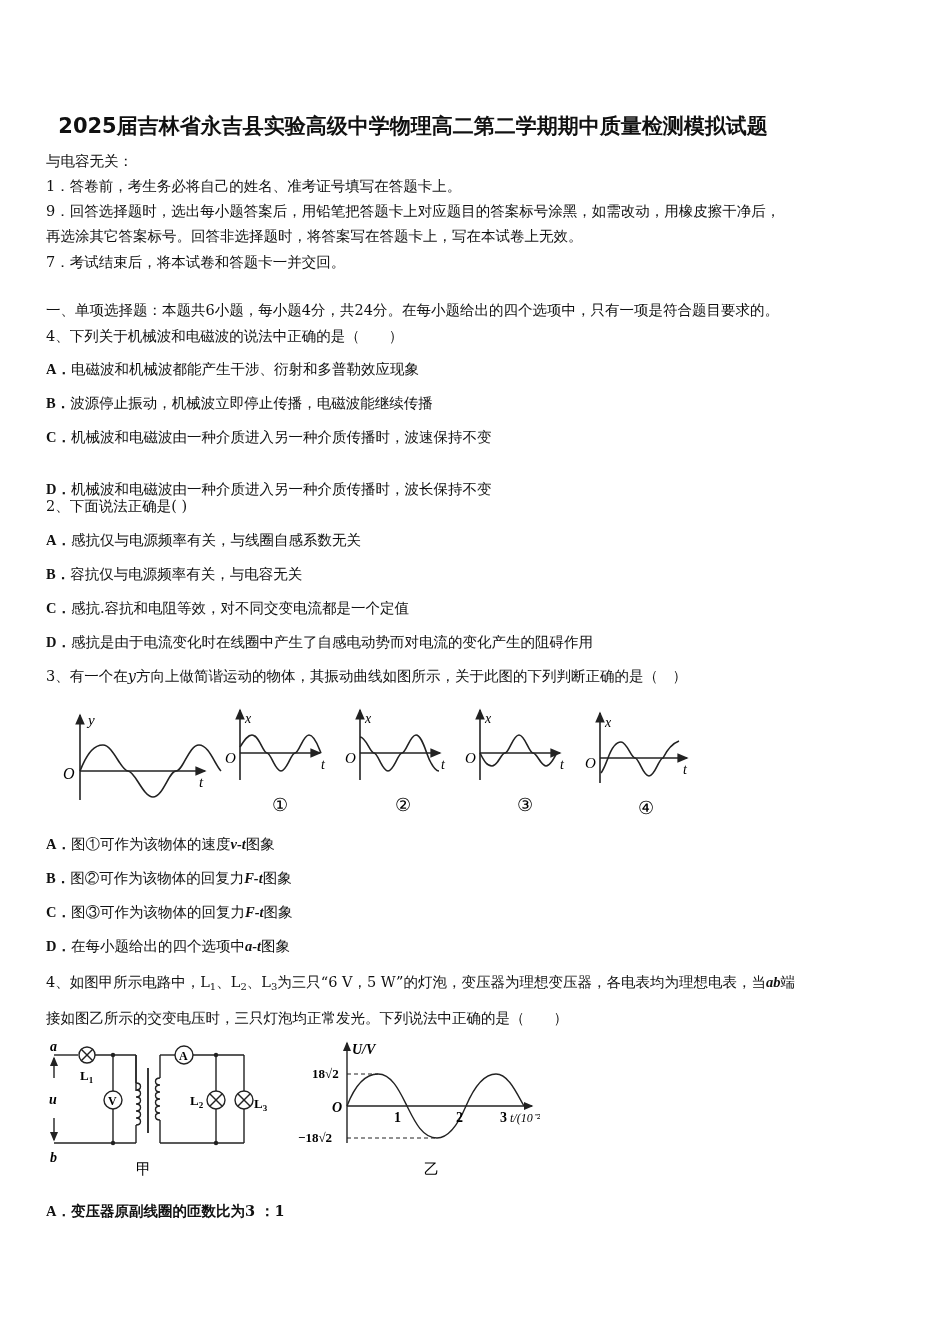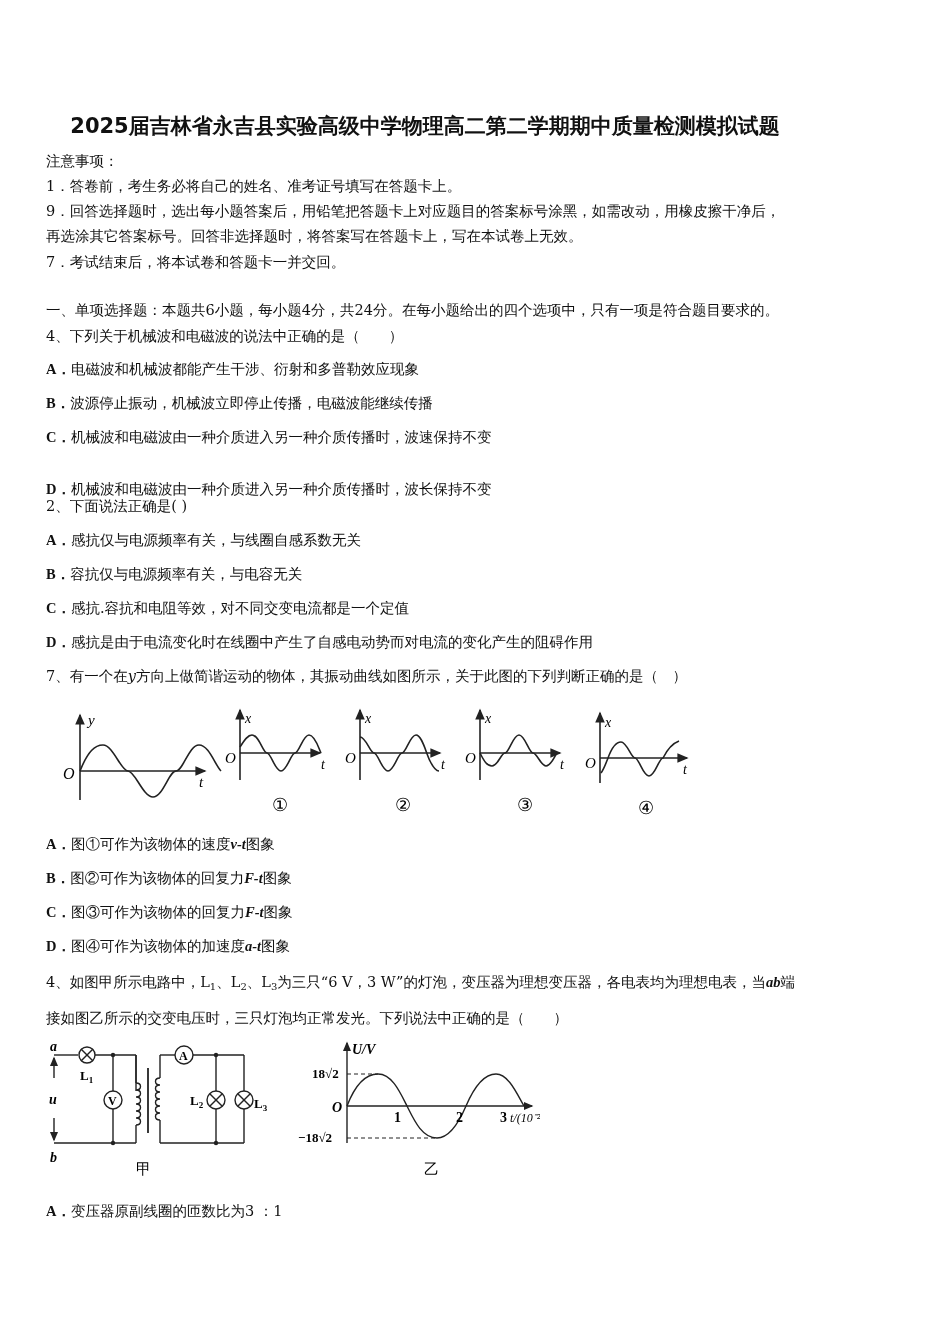--- a/index.html
+++ b/index.html
@@ -3,58 +3,58 @@
 <meta charset="utf-8">
 <style>
   html, body { margin: 0; padding: 0; background: #ffffff; }
   body {
     width: 950px; height: 1344px; position: relative; overflow: hidden;
     font-family: "DejaVu Serif", "Liberation Serif", serif;
     color: #111;
   }
   .abs { position: absolute; white-space: nowrap; }
   .title {
-    left: 12px; width: 826px; top: 112px; text-align: center;
+    left: 0; width: 826px; top: 112px; text-align: center;
     font-family: "DejaVu Sans", "Liberation Sans", sans-serif;
     font-weight: bold; font-size: 21px; letter-spacing: 0px;
   }
   .line { left: 46px; font-size: 14.5px; line-height: 20px; }
   .opt-letter { font-weight: bold; font-family: "Liberation Serif", serif; }
-  .b { font-weight: normal; }
+  .b { font-weight: bold; }
   .i { font-style: italic; }
   .bi { font-weight: bold; font-style: italic; font-family: Liberation Serif, serif; }
   sub { font-size: 10px; vertical-align: -3px; }
   svg text { font-family: "Liberation Serif", serif; }
 </style>
 </head>
 <body>
 
 <div class="abs title">2025届吉林省永吉县实验高级中学物理高二第二学期期中质量检测模拟试题</div>
 
-<div class="abs line" style="top:151px">注意事项：</div>
+<div class="abs line" style="top:151px">与电容无关：</div>
 <div class="abs line" style="top:176px">1．答卷前，考生务必将自己的姓名、准考证号填写在答题卡上。</div>
 <div class="abs line" style="top:201px">9．回答选择题时，选出每小题答案后，用铅笔把答题卡上对应题目的答案标号涂黑，如需改动，用橡皮擦干净后，</div>
 <div class="abs line" style="top:226px">再选涂其它答案标号。回答非选择题时，将答案写在答题卡上，写在本试卷上无效。</div>
 <div class="abs line" style="top:252px">7．考试结束后，将本试卷和答题卡一并交回。</div>
 
 <div class="abs line" style="top:300px">一、单项选择题：本题共6小题，每小题4分，共24分。在每小题给出的四个选项中，只有一项是符合题目要求的。</div>
 
 <div class="abs line" style="top:326px">4、下列关于机械波和电磁波的说法中正确的是（　　）</div>
 <div class="abs line" style="top:359px"><span class="opt-letter">A．</span><span>电磁波和机械波都能产生干涉、衍射和多普勒效应现象</span></div>
 <div class="abs line" style="top:393px"><span class="opt-letter">B．</span><span>波源停止振动，机械波立即停止传播，电磁波能继续传播</span></div>
 <div class="abs line" style="top:427px"><span class="opt-letter">C．</span><span>机械波和电磁波由一种介质进入另一种介质传播时，波速保持不变</span></div>
 <div class="abs line" style="top:479px"><span class="opt-letter">D．</span><span>机械波和电磁波由一种介质进入另一种介质传播时，波长保持不变</span></div>
 
 <div class="abs line" style="top:496px">2、下面说法正确是( )</div>
 <div class="abs line" style="top:530px"><span class="opt-letter">A．</span><span>感抗仅与电源频率有关，与线圈自感系数无关</span></div>
 <div class="abs line" style="top:564px"><span class="opt-letter">B．</span><span>容抗仅与电源频率有关，与电容无关</span></div>
 <div class="abs line" style="top:598px"><span class="opt-letter">C．</span><span>感抗.容抗和电阻等效，对不同交变电流都是一个定值</span></div>
 <div class="abs line" style="top:632px"><span class="opt-letter">D．</span><span>感抗是由于电流变化时在线圈中产生了自感电动势而对电流的变化产生的阻碍作用</span></div>
 
-<div class="abs line" style="top:666px"><span>7、有一个在</span><span class="i">y</span><span>方向上做简谐运动的物体，其振动曲线如图所示，关于此图的下列判断正确的是（　）</span></div>
+<div class="abs line" style="top:666px"><span>3、有一个在</span><span class="i">y</span><span>方向上做简谐运动的物体，其振动曲线如图所示，关于此图的下列判断正确的是（　）</span></div>
 
 <svg class="abs" style="left:55px; top:705px" width="660" height="115" viewBox="0 0 660 115">
   <defs>
     <marker id="ar" markerWidth="8" markerHeight="8" refX="6" refY="4" orient="auto">
       <path d="M0,1 L7,4 L0,7 z" fill="#222"></path>
     </marker>
   </defs>
   <g stroke="#222" stroke-width="1.6" fill="none">
     <line x1="25" y1="95" x2="25" y2="10" marker-end="url(#ar)"></line>
     <line x1="25" y1="66" x2="150" y2="66" marker-end="url(#ar)"></line>
@@ -101,23 +101,23 @@
   </g>
   <text x="550" y="22" font-size="14" font-style="italic">x</text>
   <text x="530" y="63" font-size="15" font-style="italic">O</text>
   <text x="628" y="69" font-size="14" font-style="italic">t</text>
   <text x="583" y="109" font-size="18">④</text>
 </svg>
 
 <div class="abs line" style="top:834px"><span class="opt-letter">A．</span><span>图①可作为该物体的速度</span><span class="bi">v-t</span><span>图象</span></div>
 <div class="abs line" style="top:868px"><span class="opt-letter">B．</span><span>图②可作为该物体的回复力</span><span class="bi">F-t</span><span>图象</span></div>
 <div class="abs line" style="top:902px"><span class="opt-letter">C．</span><span>图③可作为该物体的回复力</span><span class="bi">F-t</span><span>图象</span></div>
-<div class="abs line" style="top:936px"><span class="opt-letter">D．</span><span>图④可作为该物体的加速度</span><span class="bi">a-t</span><span>图象</span></div>
-
-<div class="abs line" style="top:972px"><span>4、如图甲所示电路中，L</span><sub>1</sub><span>、L</span><sub>2</sub><span>、L</span><sub>3</sub><span>为三只“6 V，3 W”的灯泡，变压器为理想变压器，各电表均为理想电表，当</span><span class="bi">ab</span><span>端</span></div>
+<div class="abs line" style="top:936px"><span class="opt-letter">D．</span><span>在每小题给出的四个选项中</span><span class="bi">a-t</span><span>图象</span></div>
+
+<div class="abs line" style="top:972px"><span>4、如图甲所示电路中，L</span><sub>1</sub><span>、L</span><sub>2</sub><span>、L</span><sub>3</sub><span>为三只“6 V，5 W”的灯泡，变压器为理想变压器，各电表均为理想电表，当</span><span class="bi">ab</span><span>端</span></div>
 <div class="abs line" style="top:1008px">接如图乙所示的交变电压时，三只灯泡均正常发光。下列说法中正确的是（　　）</div>
 
 <svg class="abs" style="left:40px; top:1038px" width="500" height="145" viewBox="0 0 500 145">
   <defs>
     <marker id="ar2" markerWidth="8" markerHeight="8" refX="6" refY="4" orient="auto">
       <path d="M0,1 L7,4 L0,7 z" fill="#222"></path>
     </marker>
   </defs>
   <g stroke="#222" stroke-width="1.4" fill="none">
 

